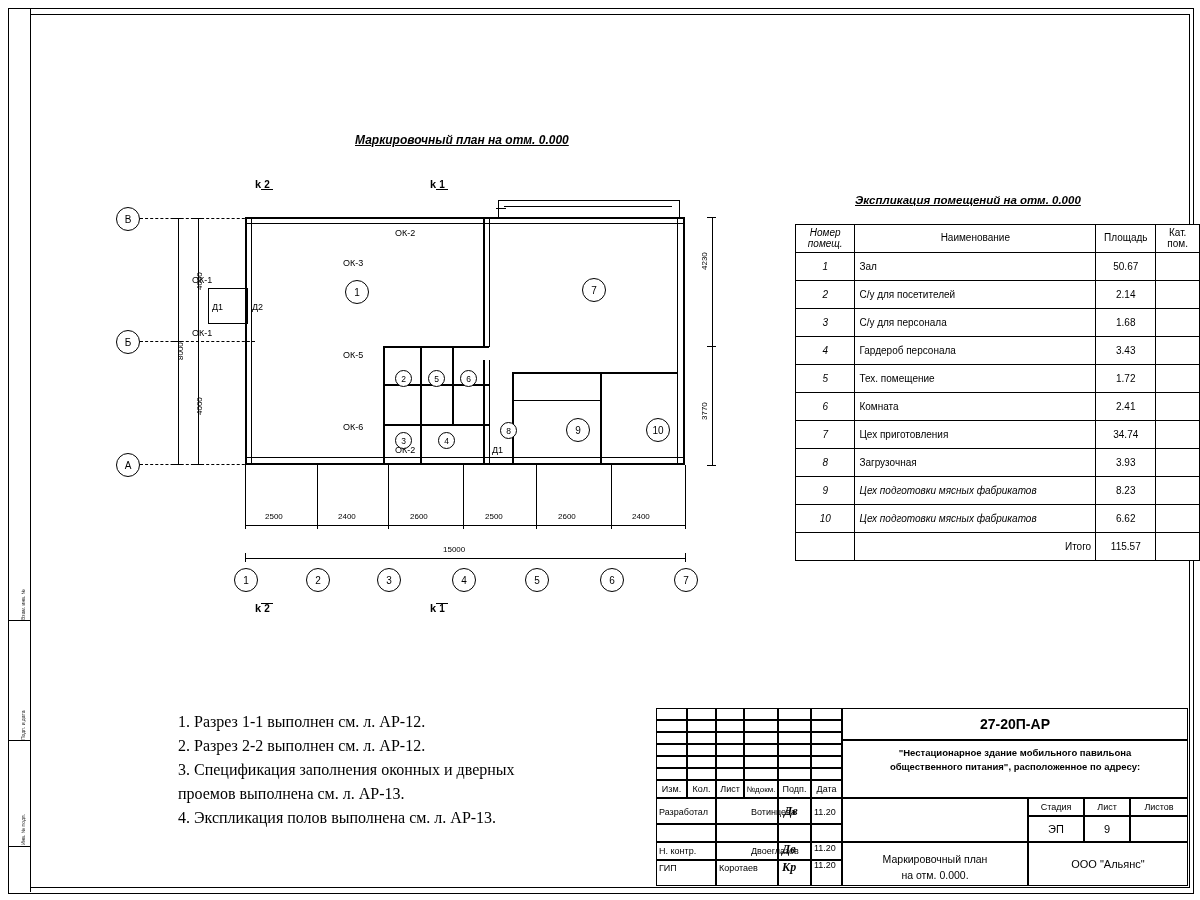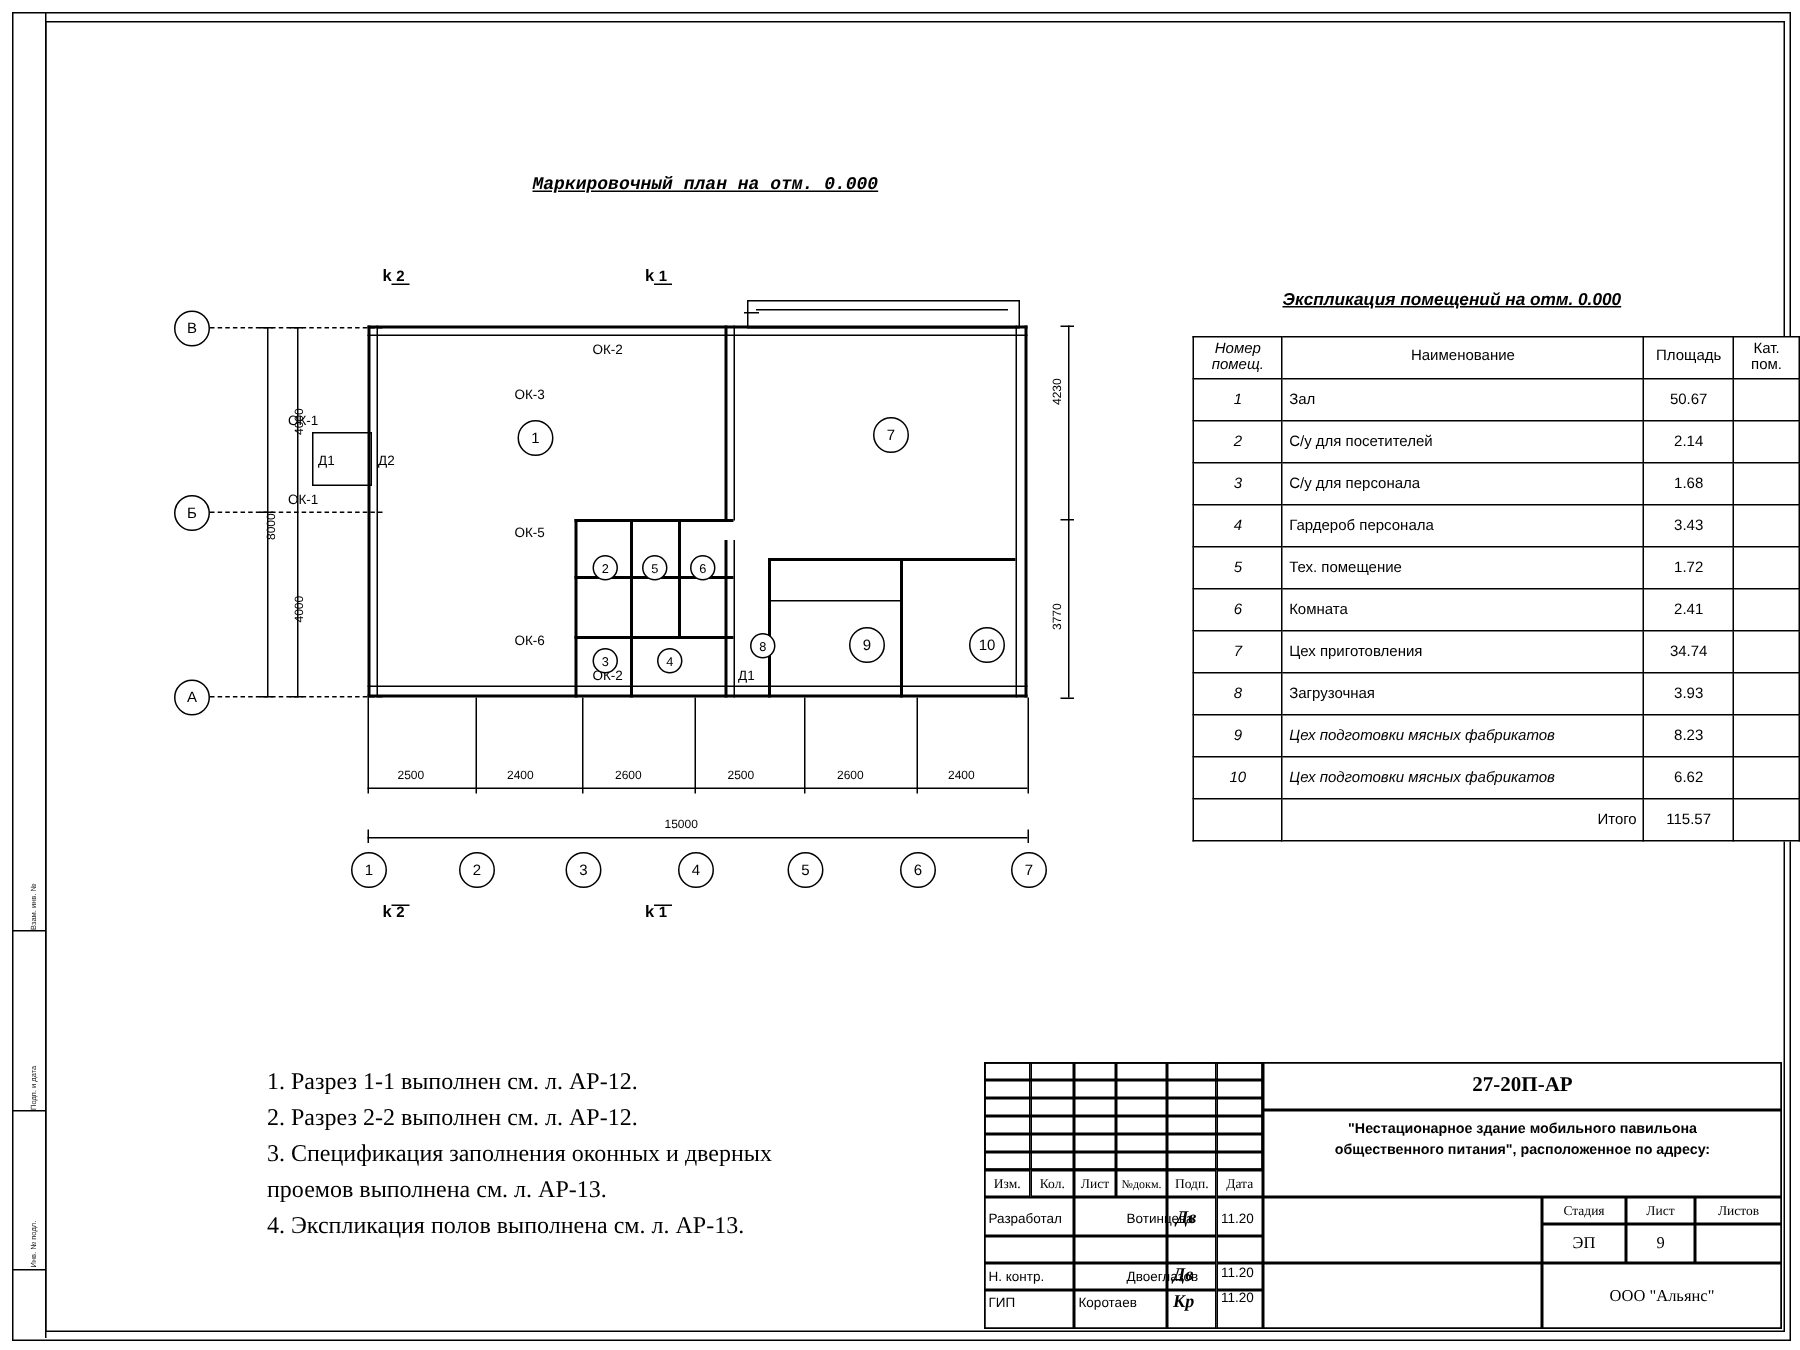--- a/index.html
+++ b/index.html
@@ -8,22 +8,22 @@
   .sheet{position:absolute;left:0;top:0;width:1200px;height:900px;}
 
   
   .frame-outer{position:absolute;left:8px;top:8px;width:1184px;height:884px;border:1px solid #000;}
   .frame-inner{position:absolute;left:30px;top:14px;width:1158px;height:872px;border:1px solid #000;}
   .left-strip{position:absolute;left:8px;top:8px;width:22px;height:884px;border-right:1px solid #000;}
   .ls-div{position:absolute;left:8px;width:22px;height:0;border-top:1px solid #000;}
   .ls-label{position:absolute;font-size:5px;color:#222;transform:rotate(-90deg);transform-origin:left top;white-space:nowrap;}
 
   
-  .plan-title{position:absolute;left:355px;top:116px;font-size:12px;font-style:italic;font-weight:bold;
-              text-decoration:underline;white-space:nowrap;font-family:Liberation Mono, monospace;}
+  .plan-title{position:absolute;left:355px;top:133px;font-size:12px;font-style:italic;font-weight:bold;
+              text-decoration:underline;white-space:nowrap;}
   .expl-title{position:absolute;left:855px;top:194px;font-size:11.5px;font-style:italic;font-weight:bold;
               text-decoration:underline;white-space:nowrap;}
 
   
   .plan{position:absolute;left:100px;top:160px;width:680px;height:460px;}
   .ln{position:absolute;background:#000;}
   .hl{height:1px;}
   .vl{width:1px;}
   .wall{position:absolute;border:1px solid #000;background:transparent;}
   .dash-h{position:absolute;height:0;border-top:1px dashed #000;}
@@ -51,21 +51,21 @@
   .it-name{font-style:italic;}
   .tot-label{text-align:right;padding-right:6px;}
 
   
   .notes{position:absolute;left:178px;top:710px;font-size:16px;line-height:1.5;white-space:nowrap;font-family:Liberation Serif, serif;}
 
   
   .stamp{position:absolute;left:656px;top:708px;width:532px;height:178px;}
   .stamp .bx{position:absolute;border:1px solid #000;box-sizing:border-box;}
   .st-txt{position:absolute;font-size:9px;white-space:nowrap;}
-  .st-c{position:absolute;font-size:9px;text-align:center;display:flex;align-items:center;justify-content:center;font-family:Liberation Serif, serif;}
+  .st-c{position:absolute;font-size:9px;text-align:center;display:flex;align-items:center;justify-content:center;}
   .st-big{font-size:14px;font-weight:bold;}
   .sign{font-family:"Liberation Serif", serif;font-style:italic;font-weight:bold;font-size:12px;}
 </style>
 </head>
 <body>
 
 <div class="sheet">
 
   <div class="frame-outer"></div>
   <div class="frame-inner"></div>
@@ -393,18 +393,22 @@
     <div class="st-c" style="left:474px;top:90px;width:58px;height:18px;">Листов</div>
 
     <div class="bx" style="left:372px;top:108px;width:56px;height:26px;"></div>
     <div class="bx" style="left:428px;top:108px;width:46px;height:26px;"></div>
     <div class="bx" style="left:474px;top:108px;width:58px;height:26px;"></div>
     <div class="st-c" style="left:372px;top:108px;width:56px;height:26px;font-size:11px;">ЭП</div>
     <div class="st-c" style="left:428px;top:108px;width:46px;height:26px;font-size:11px;">9</div>
     <div class="st-c" style="left:474px;top:108px;width:58px;height:26px;font-size:11px;"></div>
 
     <div class="bx" style="left:186px;top:134px;width:186px;height:44px;"></div>
+    <div style="position:absolute;left:186px;top:144px;width:186px;text-align:center;font-size:10.5px;line-height:1.5;">
+      <div>Маркировочный план</div>
+      <div>на отм. 0.000.</div>
+    </div>
 
     <div class="bx" style="left:372px;top:134px;width:160px;height:44px;"></div>
     <div class="st-c" style="left:372px;top:134px;width:160px;height:44px;font-size:11px;">ООО "Альянс"</div>
   </div>
 
 </div>
 
 </body></html>

